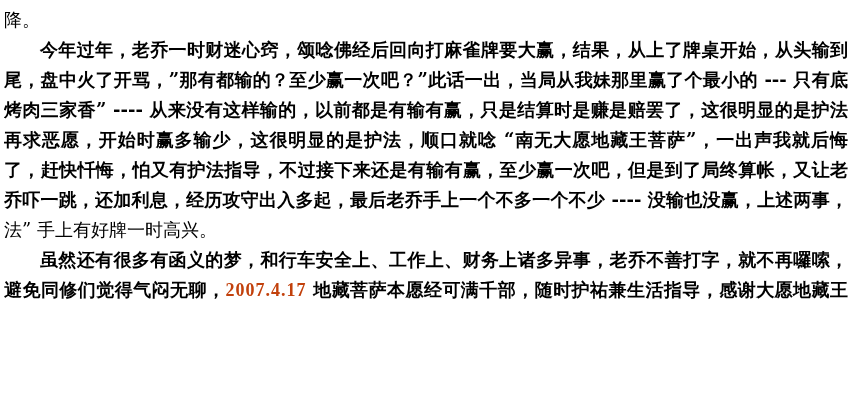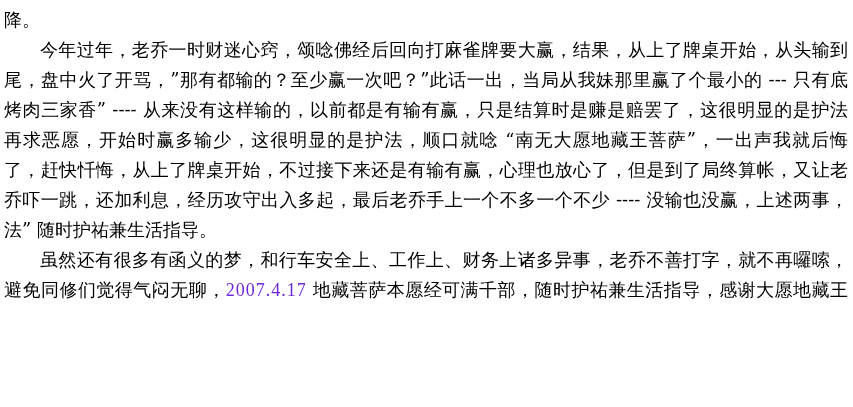--- a/index.html
+++ b/index.html
@@ -24,43 +24,44 @@
   }
   .line {
     height: 30px;
     line-height: 30px;
     text-align: justify;
     text-justify: inter-character;
     overflow: hidden;
   }
   .line.just {
     text-align-last: justify;
+    font-weight: bold;
   }
   .line.short {
     text-align: left;
     text-align-last: left;
   }
   .line.indent {
     text-indent: 2em;
   }
   .date {
     font-family: "Liberation Serif", serif;
-    color: #6d28d9;
+    color: #c2410c;
     letter-spacing: 1px;
   }
 </style>
 </head>
 <body>
 
 <div class="doc">
   <div class="line short">降。</div>
   <div class="line just indent">今年过年，老乔一时财迷心窍，颂唸佛经后回向打麻雀牌要大赢，结果，从上了牌桌开始，从头输到</div>
   <div class="line just">尾，盘中火了开骂，”那有都输的？至少赢一次吧？”此话一出，当局从我妹那里赢了个最小的 --- 只有底</div>
   <div class="line just">烤肉三家香” ---- 从来没有这样输的，以前都是有输有赢，只是结算时是赚是赔罢了，这很明显的是护法</div>
   <div class="line just">再求恶愿，开始时赢多输少，这很明显的是护法，顺口就唸 “南无大愿地藏王菩萨”，一出声我就后悔</div>
-  <div class="line just">了，赶快忏悔，从上了牌桌开始，不过接下来还是有输有赢，心理也放心了，但是到了局终算帐，又让老</div>
+  <div class="line just">了，赶快忏悔，怕又有护法指导，不过接下来还是有输有赢，至少赢一次吧，但是到了局终算帐，又让老</div>
   <div class="line just">乔吓一跳，还加利息，经历攻守出入多起，最后老乔手上一个不多一个不少 ---- 没输也没赢，上述两事，</div>
-  <div class="line short">法” 随时护祐兼生活指导。</div>
+  <div class="line short">法” 手上有好牌一时高兴。</div>
   <div class="line just indent">虽然还有很多有函义的梦，和行车安全上、工作上、财务上诸多异事，老乔不善打字，就不再囉嗦，</div>
   <div class="line just">
     <span>避免同修们觉得气闷无聊，</span><span class="date">2007.4.17</span><span> 地藏菩萨本愿经可满千部，随时护祐兼生活指导，感谢大愿地藏王</span>
   </div>
 </div>
 
 </body></html>

